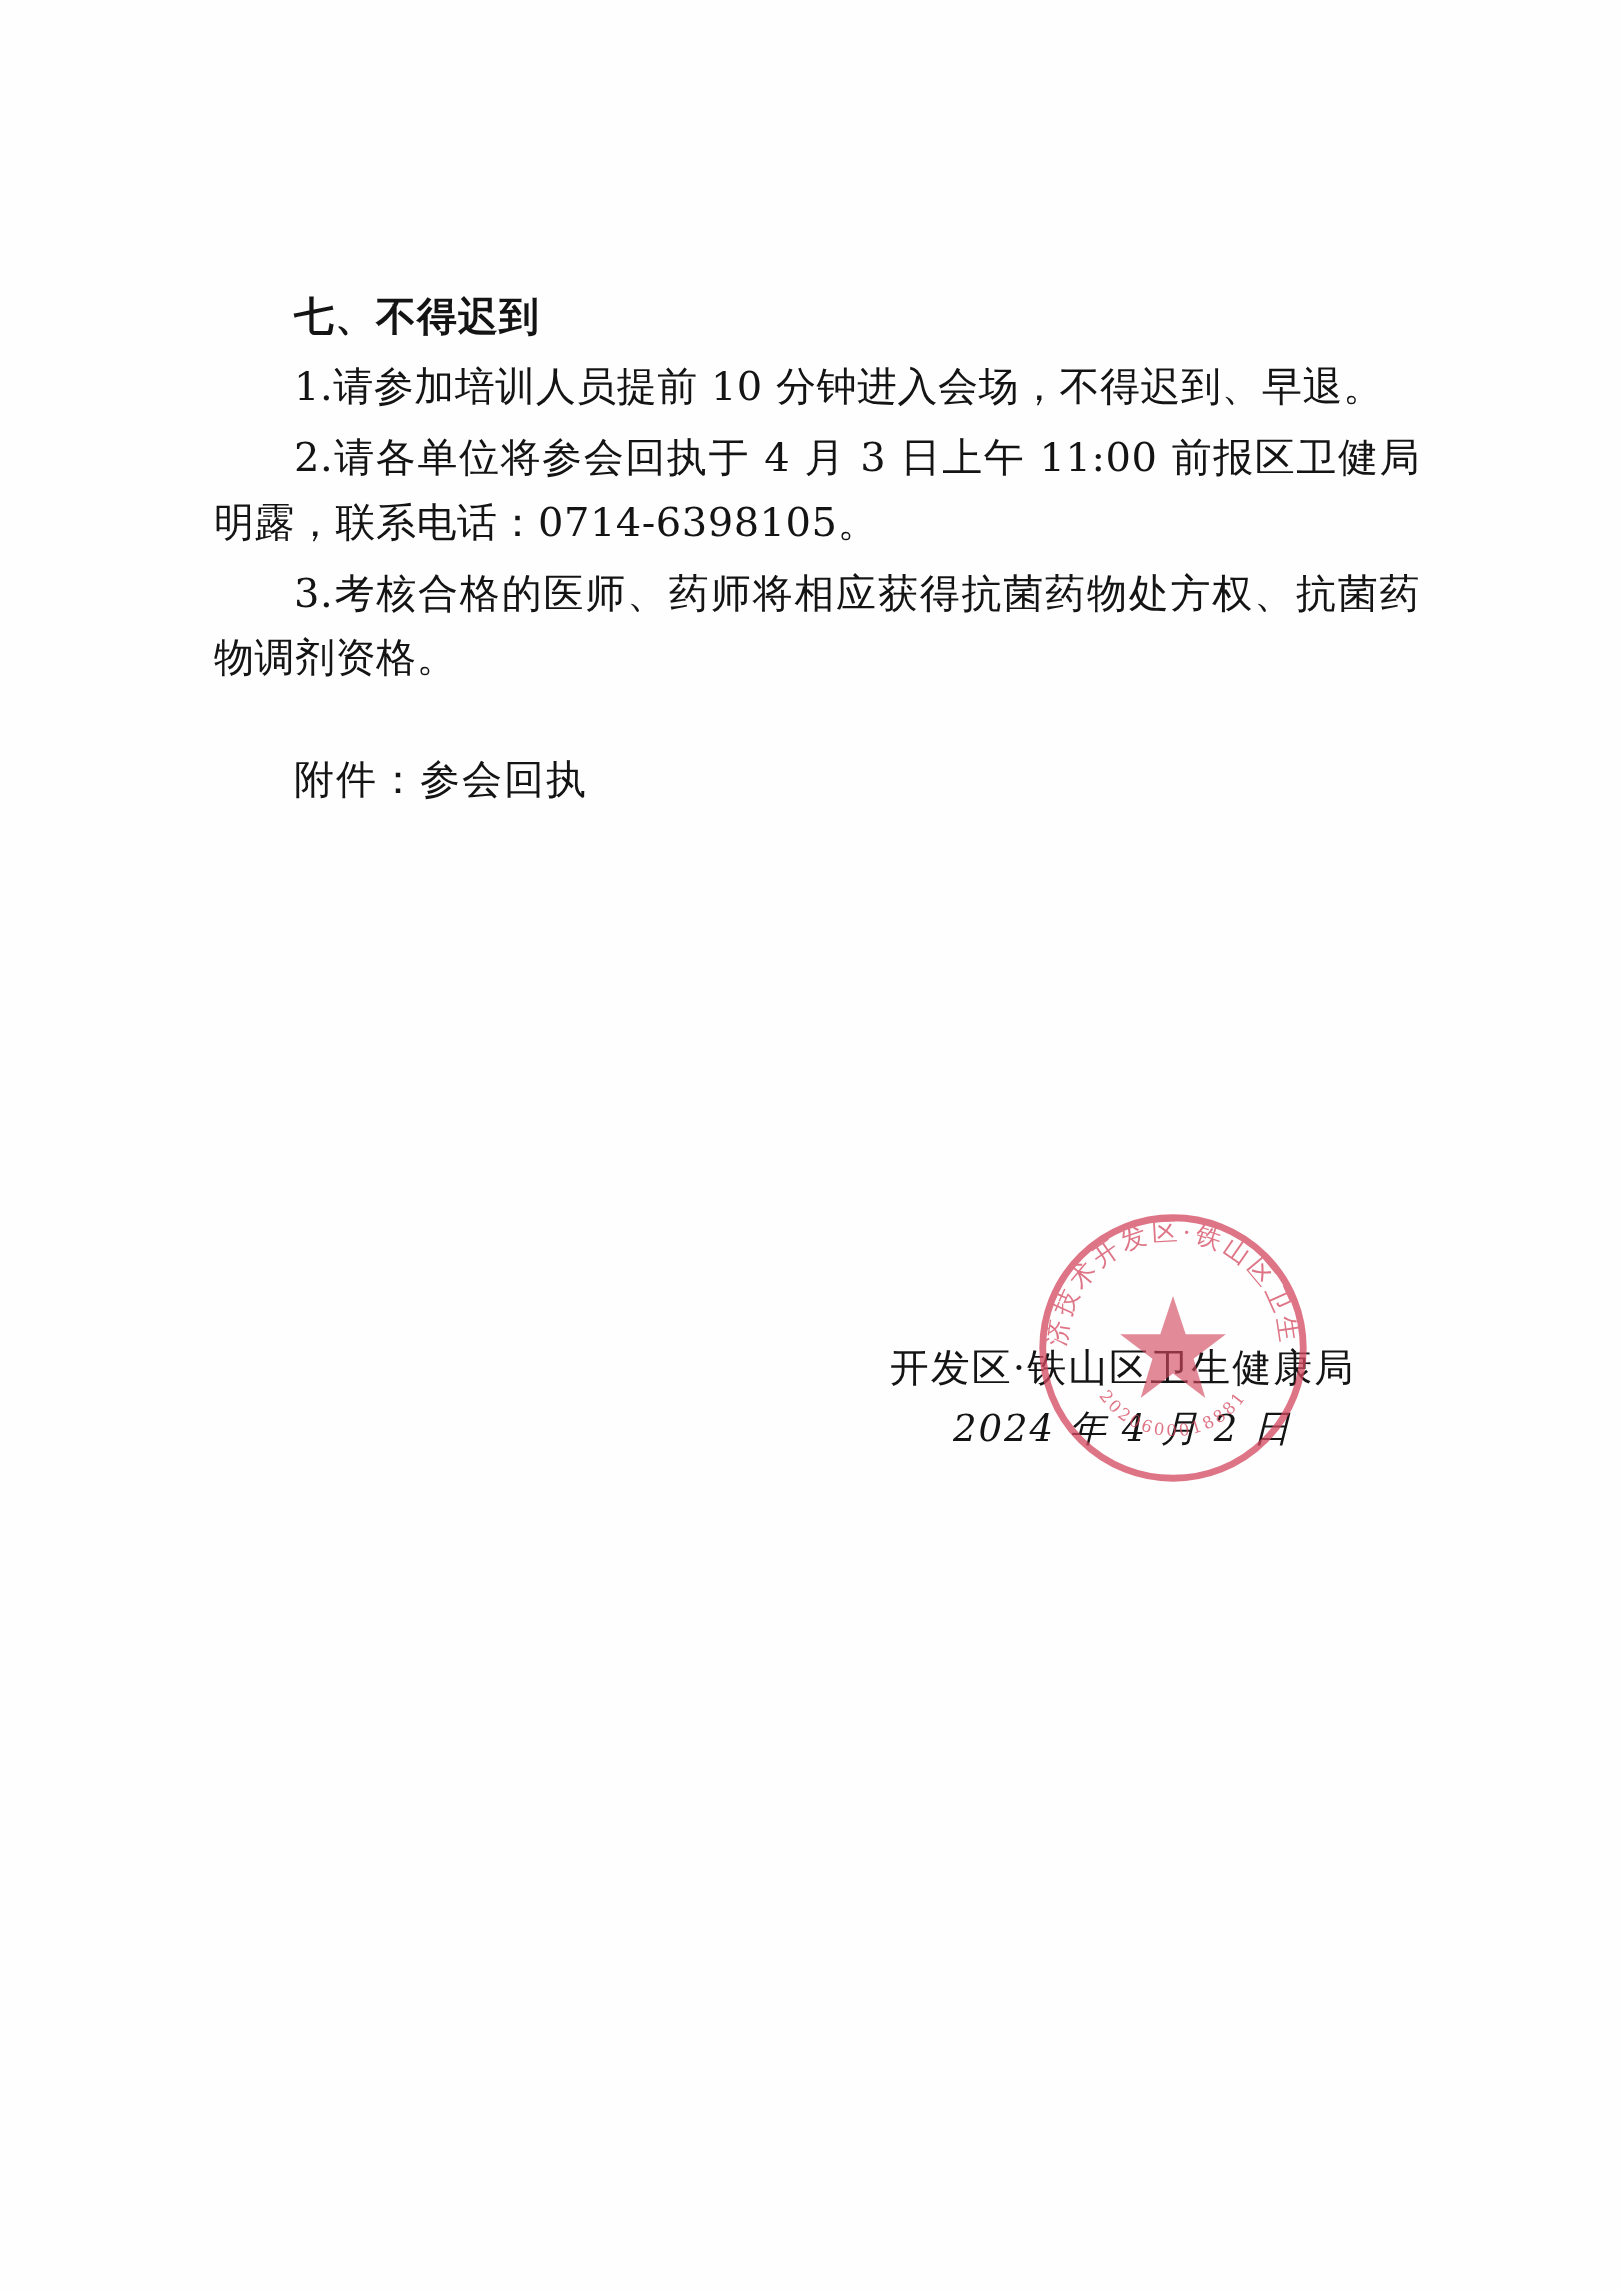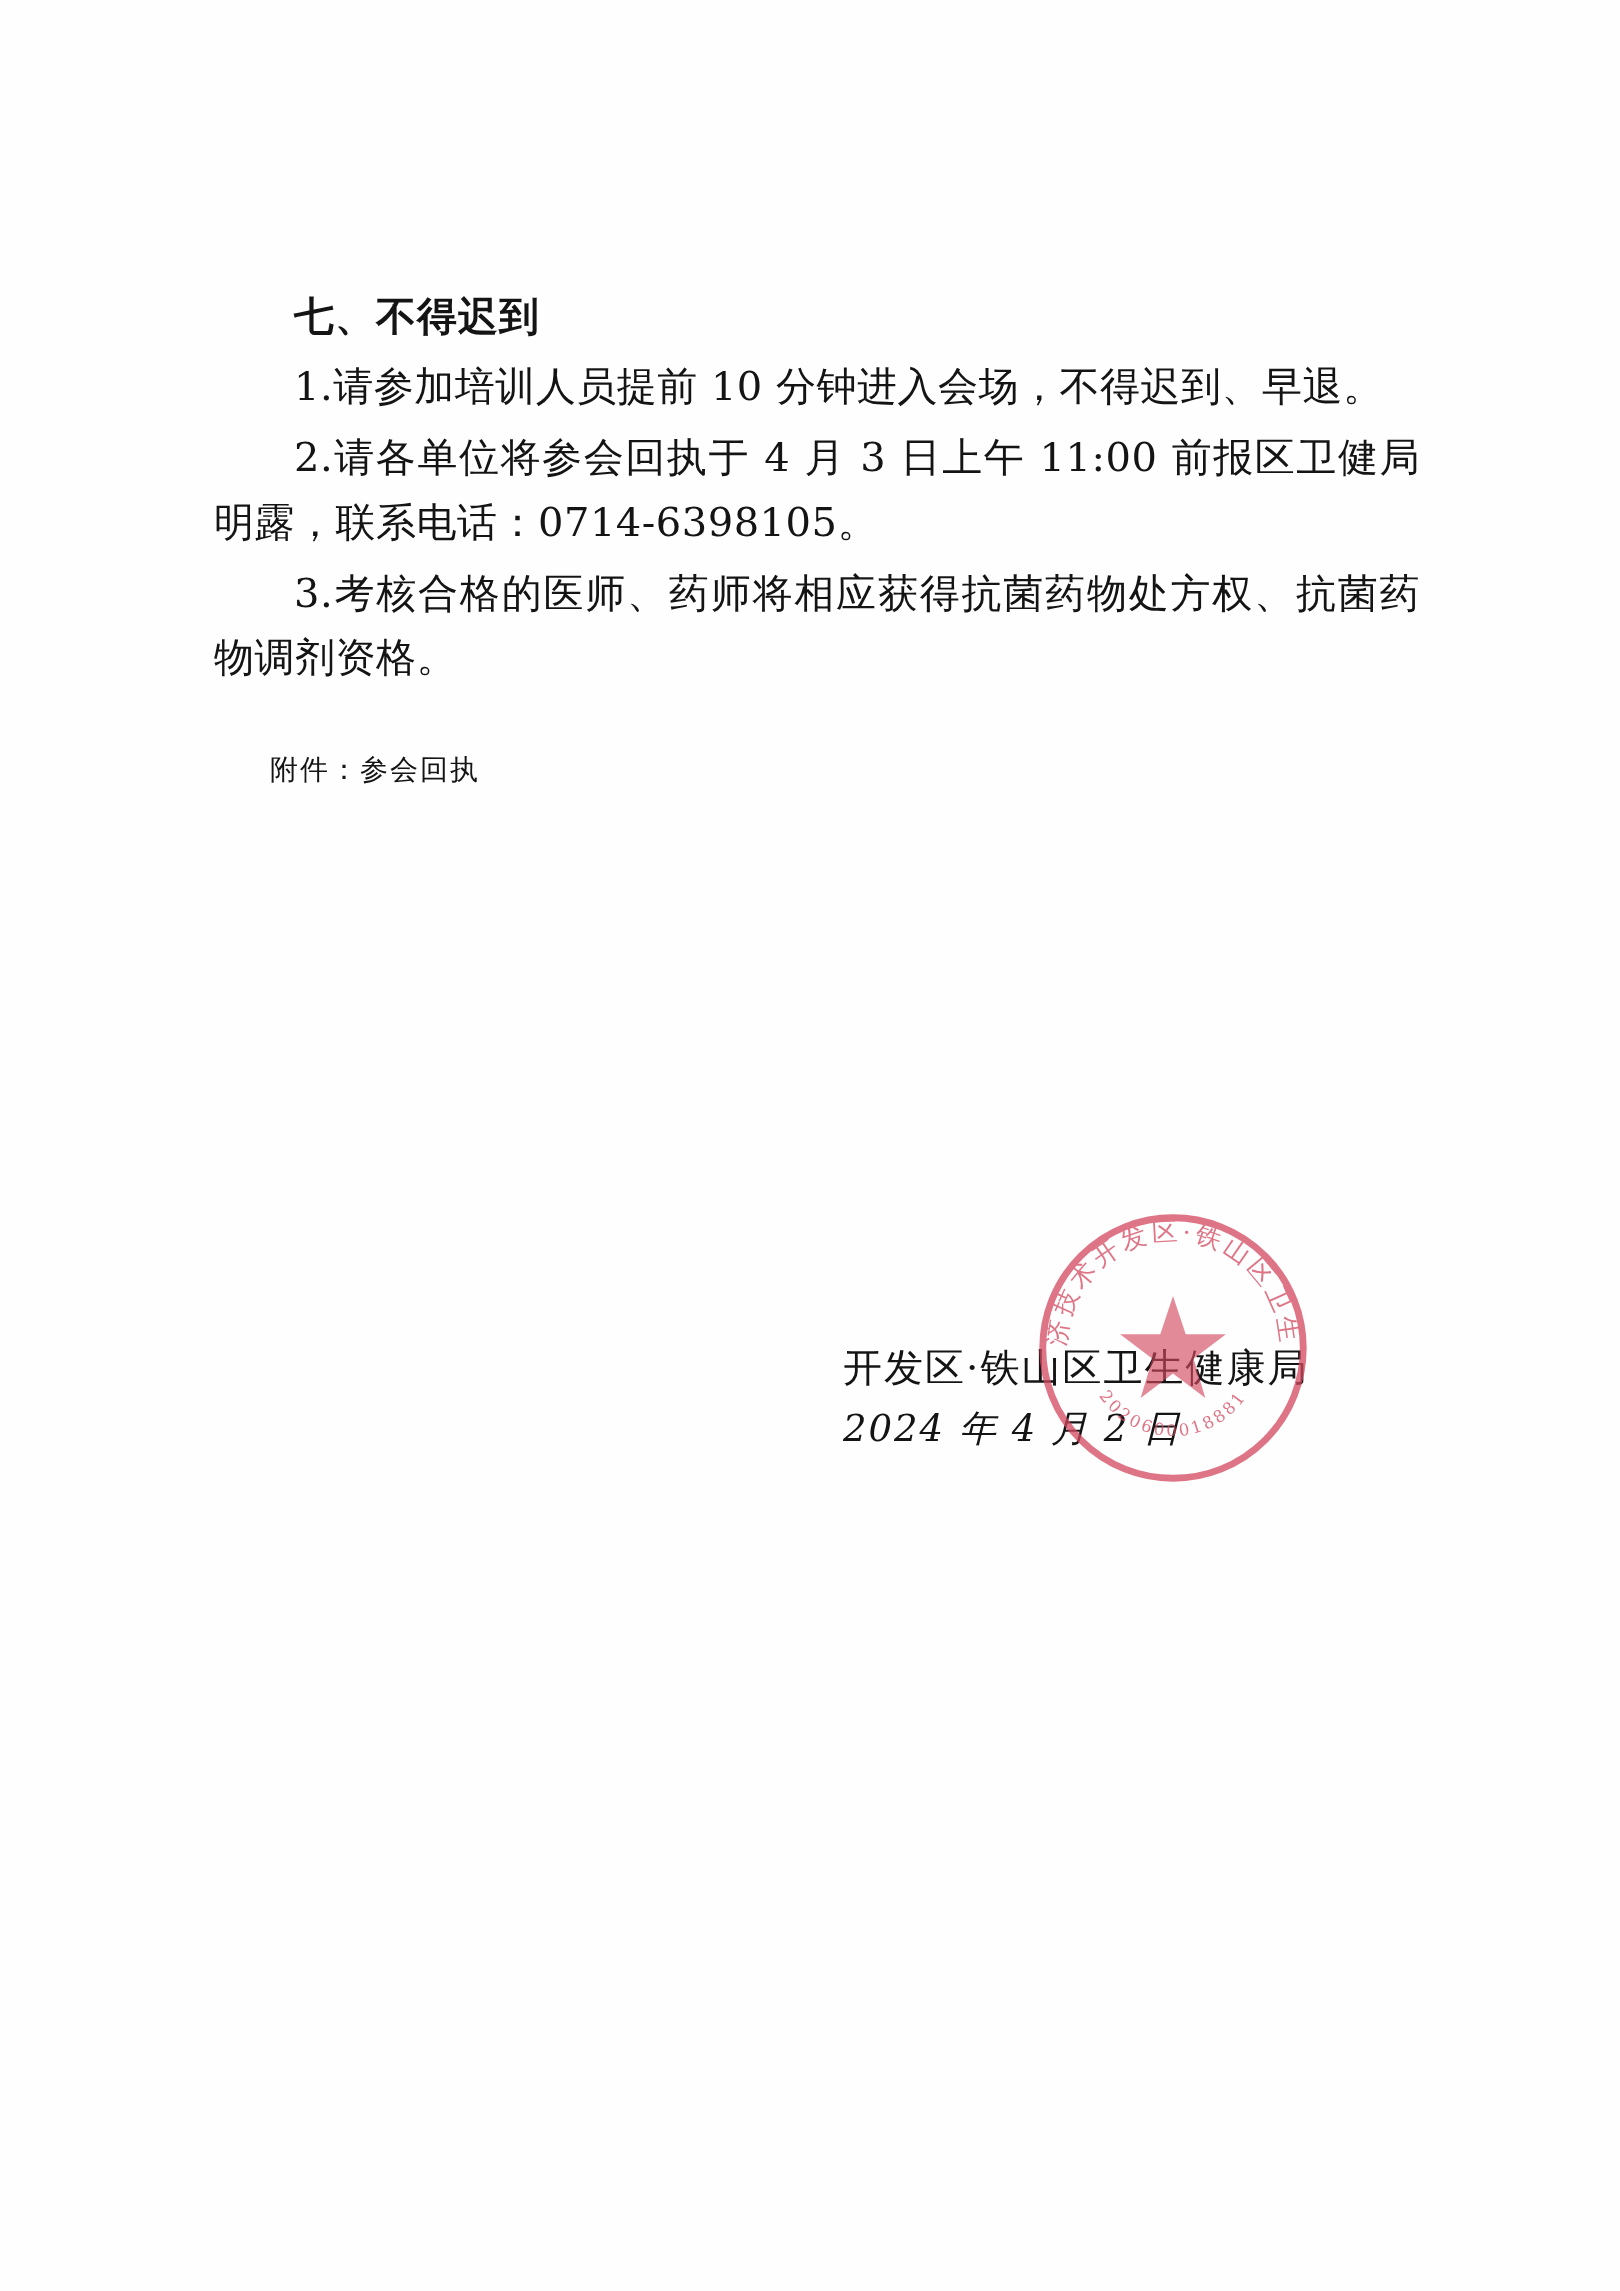--- a/index.html
+++ b/index.html
@@ -42,32 +42,32 @@
   .heading {
     font-size: 40px;
     line-height: 1.62;
     margin: 9.8px 0 5.9px 0;
     font-weight: bold;
     text-indent: 2em;
     letter-spacing: 1px;
   }
   .spacer-md { height: 51px; }
   .attachment {
-    font-size: 28px;
+    font-size: 40px;
     line-height: 1.62;
     text-indent: 2em;
     letter-spacing: 2px;
     margin: 0;
   }
   .signature-block {
     position: absolute;
     left: 843px;
     top: 1338px;
     width: 559px;
-    text-align: left;
+    text-align: center;
   }
   .sig-line {
     font-size: 39px;
     line-height: 1.55;
     letter-spacing: 2px;
     white-space: nowrap;
   }
   .sig-date {
     font-size: 37px;
     line-height: 1.7;

